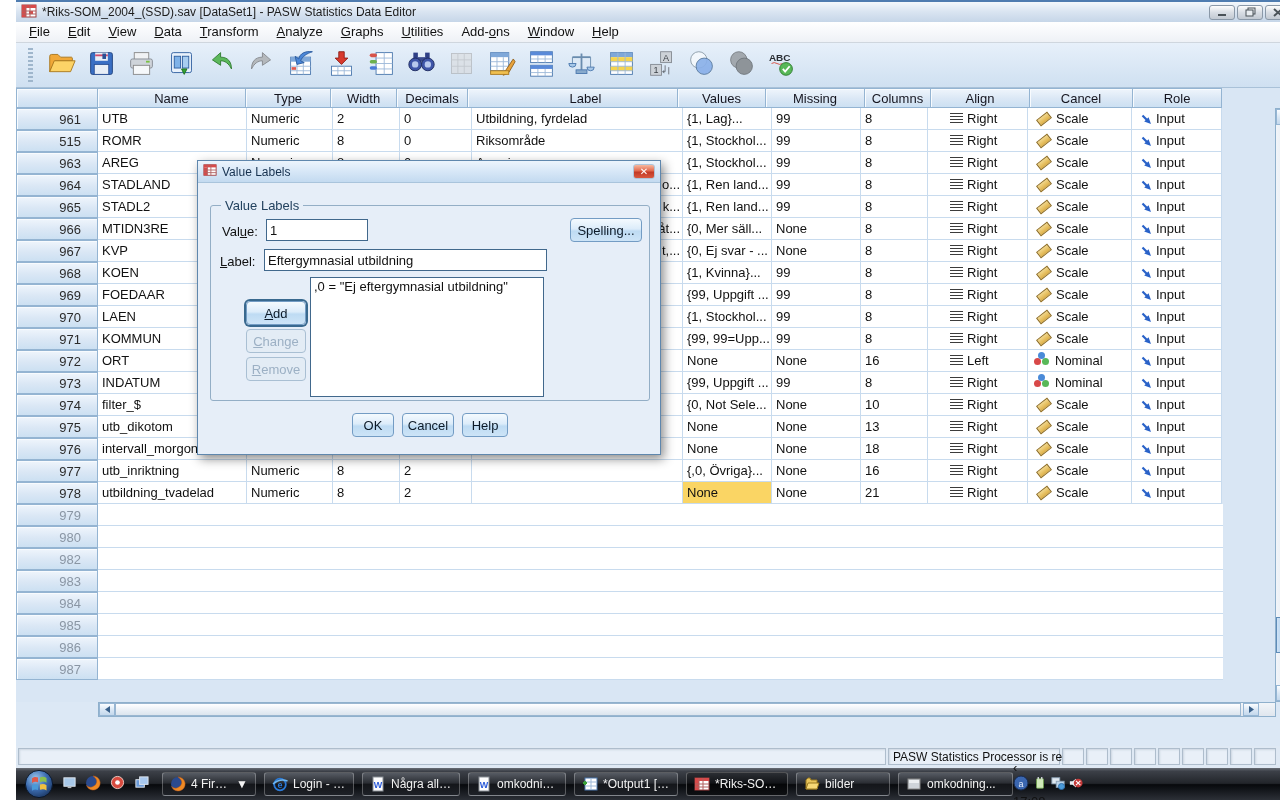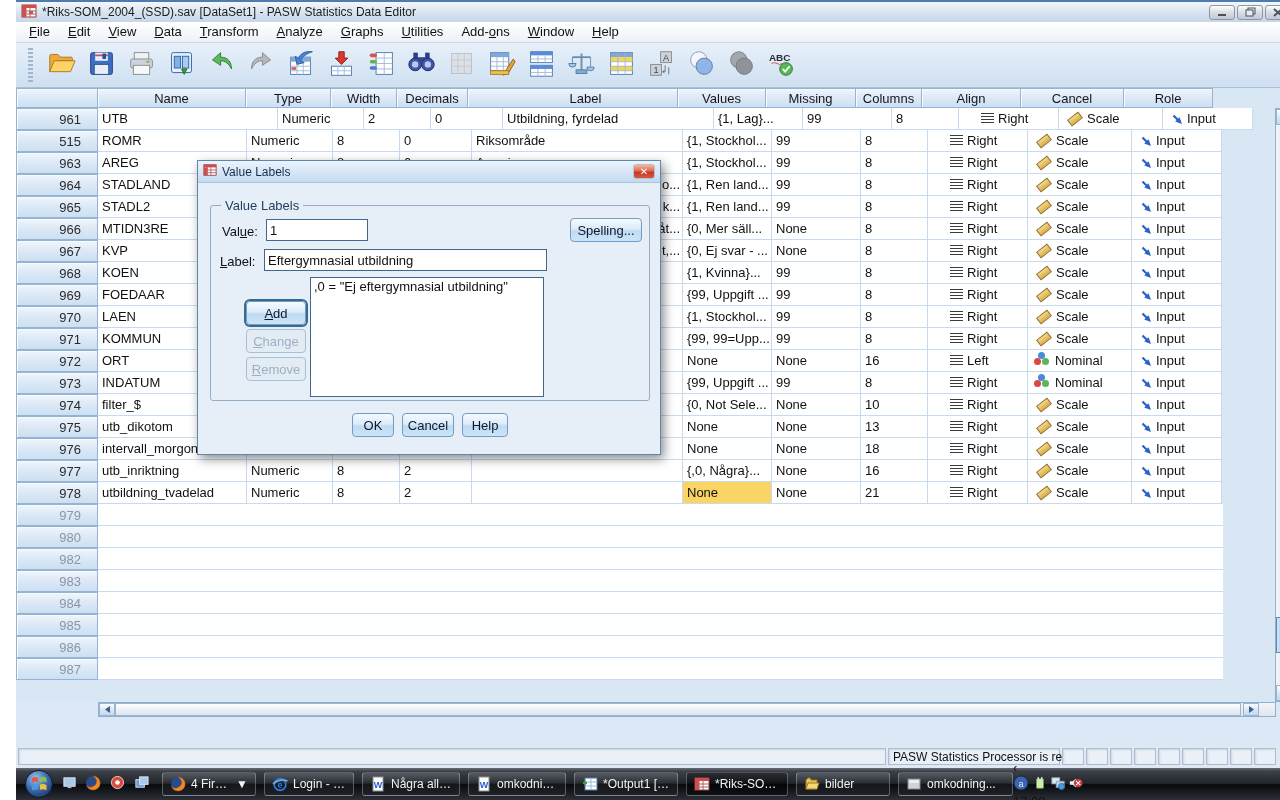--- a/index.html
+++ b/index.html
@@ -384,30 +384,30 @@
 
   <div class="gridwrap">
     <div class="ghead">
         <div class="ghc" style="width: 82px;"></div>
         <div class="ghc" style="width: 149px;">Name</div>
         <div class="ghc" style="width: 86px;">Type</div>
         <div class="ghc" style="width: 67px;">Width</div>
         <div class="ghc" style="width: 72px;">Decimals</div>
         <div class="ghc" style="width: 211px; padding-left: 26px;">Label</div>
         <div class="ghc" style="width: 89px;">Values</div>
-        <div class="ghc" style="width: 91px;">Missing</div>
+        <div class="ghc" style="width: 100px;">Missing</div>
         <div class="ghc" style="width: 67px;">Columns</div>
         <div class="ghc" style="width: 100px;">Align</div>
         <div class="ghc" style="width: 104px;">Cancel</div>
         <div class="ghc" style="width: 90px;">Role</div>
       </div>
     <div class="grows">
         <div class="grow">
           <div class="rowhead">961</div>
-          <div class="gc" style="width: 180px;">UTB</div>
+          <div class="gc" style="width: 149px;">UTB</div>
           <div class="gc" style="width: 86px;">Numeric</div>
           <div class="gc" style="width: 67px;">2</div>
           <div class="gc" style="width: 72px;">0</div>
           <div class="gc" style="width: 211px;">Utbildning, fyrdelad</div>
           <div class="gc" style="width: 89px;">{1, Lag}...</div>
           <div class="gc" style="width: 89px;">99</div>
           <div class="gc" style="width: 67px;">8</div>
           <div class="gc icell" style="width: 100px; padding-left: 22px;"><span class="al-ic"></span>Right</div>
           <div class="gc icell" style="width: 104px; padding-left: 8px;"><span class="ruler"></span>Scale</div>
           <div class="gc icell" style="width: 90px; padding-left: 8px;"><span style="display:flex">
@@ -702,21 +702,21 @@
               </svg>
             </span>Input</div>
         </div>
         <div class="grow">
           <div class="rowhead">977</div>
           <div class="gc" style="width: 149px;">utb_inriktning</div>
           <div class="gc" style="width: 86px;">Numeric</div>
           <div class="gc" style="width: 67px;">8</div>
           <div class="gc" style="width: 72px;">2</div>
           <div class="gc" style="width: 211px;"></div>
-          <div class="gc" style="width: 89px;">{,0, Några}...</div>
+          <div class="gc" style="width: 89px;">{,0, Övriga}...</div>
           <div class="gc" style="width: 89px;">None</div>
           <div class="gc" style="width: 67px;">16</div>
           <div class="gc icell" style="width: 100px; padding-left: 22px;"><span class="al-ic"></span>Right</div>
           <div class="gc icell" style="width: 104px; padding-left: 8px;"><span class="ruler"></span>Scale</div>
           <div class="gc icell" style="width: 90px; padding-left: 8px;"><span style="display:flex">
               <svg width="12" height="12" viewBox="0 0 12 12" style="flex:none">
                 <path d="M2.5 2.5 L7 7" stroke="#2a62c8" stroke-width="2.2"></path>
                 <path d="M11 11 L8.6 4.2 L4.2 8.6 Z" fill="#2a62c8"></path>
               </svg>
             </span>Input</div>

